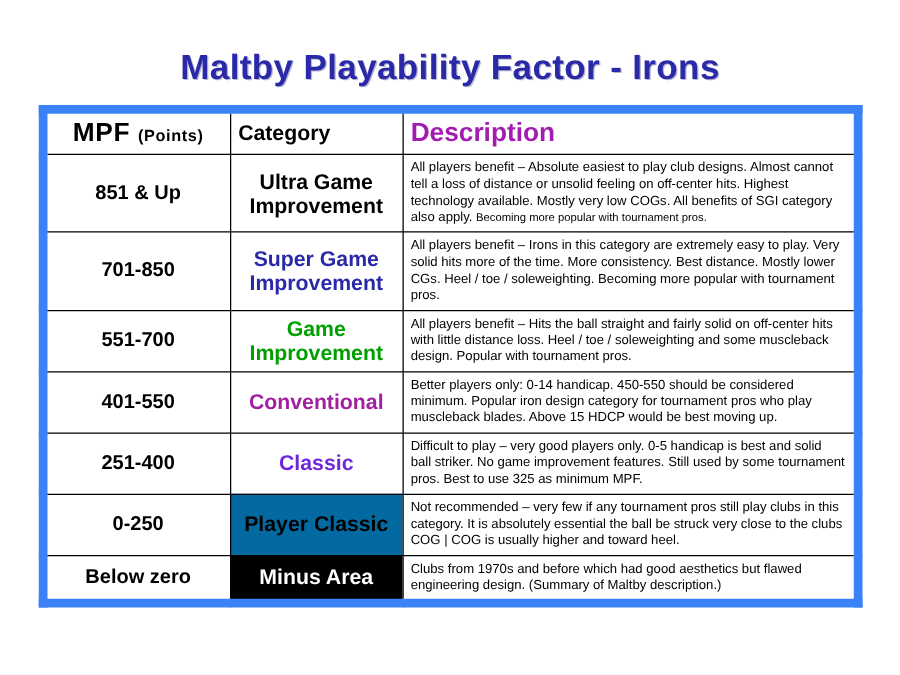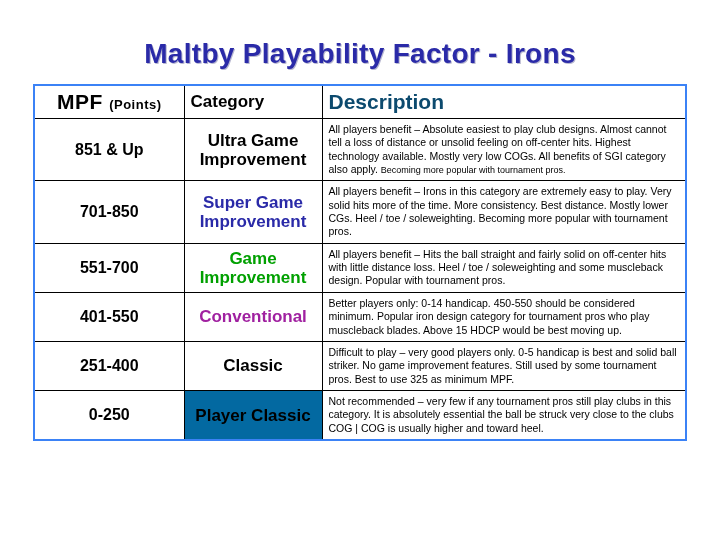--- a/index.html
+++ b/index.html
@@ -28,21 +28,21 @@
     padding-top: 38px;
     padding-bottom: 8px;
     font-family: "Liberation Sans", sans-serif;
     text-shadow: 1px 1px 0 #b8b8d0;
   }
   table.mpf {
     border-collapse: collapse;
     margin: 6px auto 0 auto;
     width: 652px;
     table-layout: fixed;
-    border: 2px solid #3b82f6;
+    border: 7px solid #3b82f6;
   }
   table.mpf td, table.mpf th {
     border: 1px solid #000;
     vertical-align: middle;
     padding: 4px 6px;
     box-sizing: border-box;
   }
   col.c-mpf { width: 150px; }
   col.c-cat { width: 138px; }
   col.c-desc { width: 364px; }
@@ -63,21 +63,21 @@
     font-weight: bold;
     text-align: left;
     padding-left: 8px;
     color: #000;
   }
   .hdr-desc {
     font-size: 21px;
     font-weight: bold;
     text-align: left;
     padding-left: 8px;
-    color: #0c4a6e;
+    color: #a21caf;
   }
   td.mpfval {
     text-align: center;
     font-size: 16px;
     font-weight: bold;
     color: #000;
     font-family: "Liberation Sans", sans-serif;
   }
   td.catval {
     text-align: center;
@@ -144,25 +144,30 @@
         <td class="catval" style="color: rgb(0, 160, 0); background: rgb(255, 255, 255);">Game Improvement</td>
         <td class="descval"><span>All players benefit – Hits the ball straight and fairly solid on off-center hits with little distance loss. Heel / toe / soleweighting and some muscleback design. Popular with tournament pros.</span><span class="small"></span></td>
       </tr>
       <tr>
         <td class="mpfval">401-550</td>
         <td class="catval" style="color: rgb(160, 32, 160); background: rgb(255, 255, 255);">Conventional</td>
         <td class="descval"><span>Better players only: 0-14 handicap. 450-550 should be considered minimum. Popular iron design category for tournament pros who play muscleback blades. Above 15 HDCP would be best moving up.</span><span class="small"></span></td>
       </tr>
       <tr>
         <td class="mpfval">251-400</td>
-        <td class="catval" style="color: #000000; background: rgb(255, 255, 255);">Classic</td>
+        <td class="catval" style="color: #6d28d9; background: rgb(255, 255, 255);">Classic</td>
         <td class="descval"><span>Difficult to play – very good players only. 0-5 handicap is best and solid ball striker. No game improvement features. Still used by some tournament pros. Best to use 325 as minimum MPF.</span><span class="small"></span></td>
       </tr>
       <tr>
         <td class="mpfval">0-250</td>
         <td class="catval" style="color: rgb(0, 0, 0); background: #0369a1;">Player Classic</td>
         <td class="descval"><span>Not recommended – very few if any tournament pros still play clubs in this category. It is absolutely essential the ball be struck very close to the clubs COG | COG is usually higher and toward heel.</span><span class="small"></span></td>
+      </tr>
+      <tr>
+        <td class="mpfval">Below zero</td>
+        <td class="catval" style="color: rgb(255, 255, 255); background: rgb(0, 0, 0);">Minus Area</td>
+        <td class="descval"><span>Clubs from 1970s and before which had good aesthetics but flawed engineering design. (Summary of Maltby description.)</span><span class="small"></span></td>
       </tr>
     </tbody>
   </table>
 
 
 </div>
 
 </body></html>

